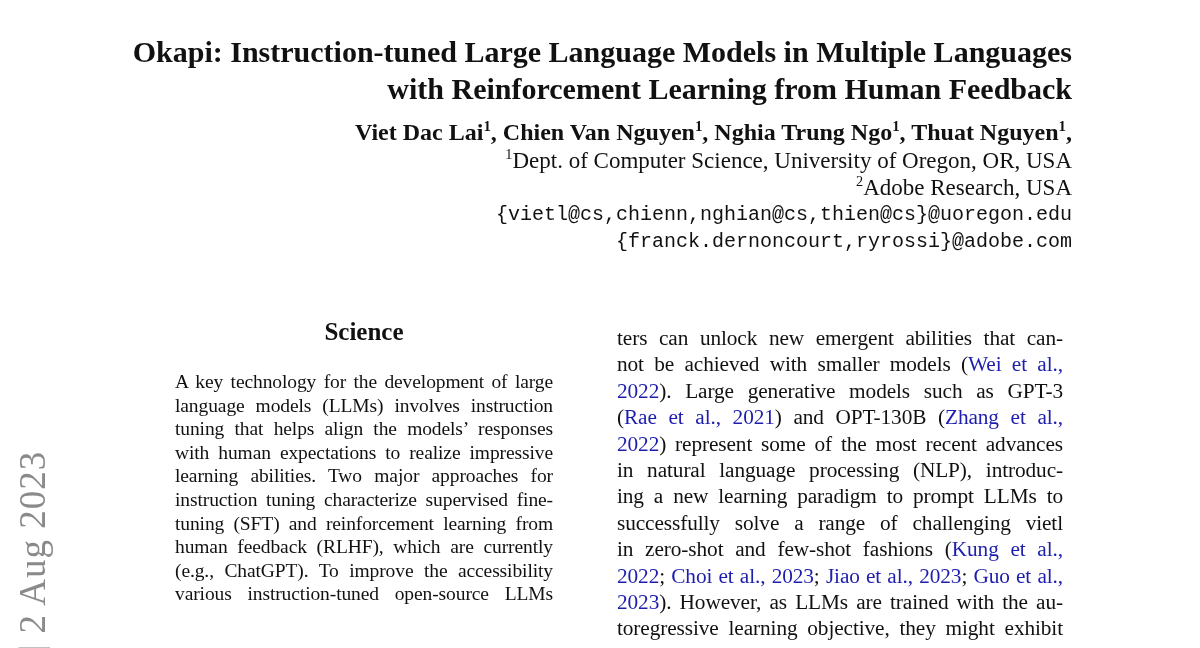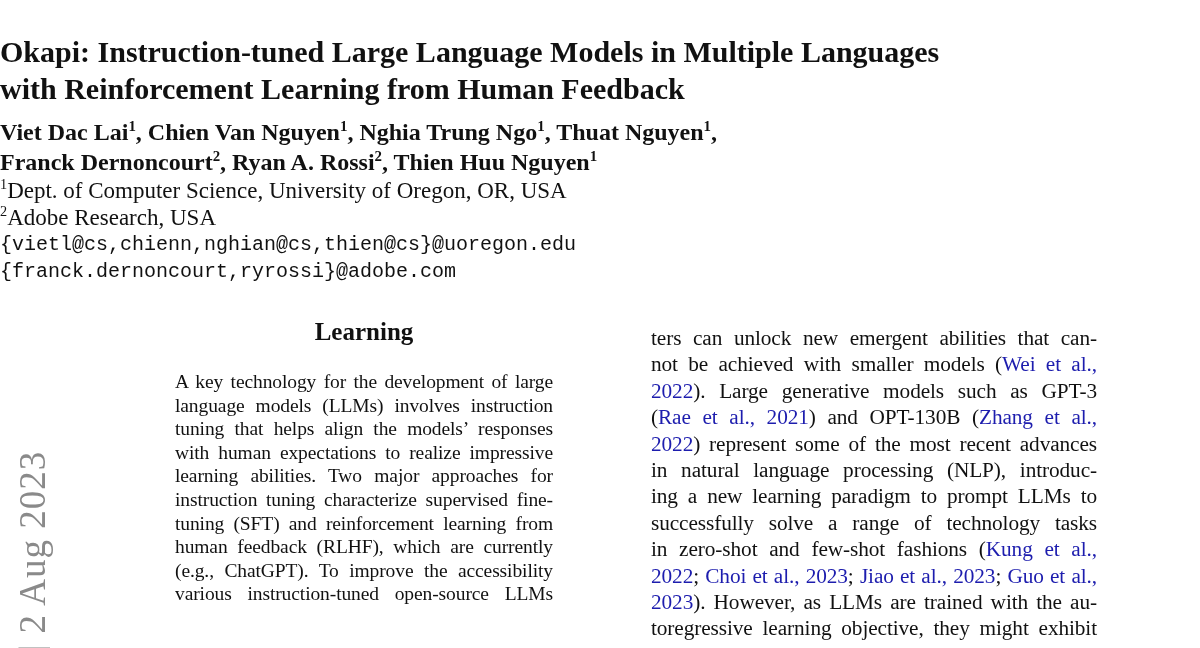--- a/index.html
+++ b/index.html
@@ -8,63 +8,62 @@
     width:1200px; height:648px; overflow:hidden; position:relative;
     background:#ffffff; color:var(--ink);
     font-family:"Liberation Serif", serif;
   }
   .banner {
     position:absolute; left:12px; top:657px;
     transform-origin:0 0; transform:rotate(-90deg);
     font-size:37px; line-height:42px; color:var(--banner);
     white-space:nowrap; letter-spacing:1px;
   }
-  .header { position:absolute; top:33px; left:0; width:1072px; text-align:left; }
+  .header { position:absolute; top:33px; left:0; width:1072px; text-align:right; }
   .title .tline { font-size:30px; font-weight:bold; line-height:37px; }
   .authors { margin-top:10px; }
   .authors .tline { font-size:24px; font-weight:bold; line-height:30px; }
   .affils .tline { font-size:23px; line-height:27px; }
   .emails { margin-top:0; font-family:"Liberation Mono", monospace; }
   .emails .tline { font-size:20px; line-height:27px; }
   .col-left  { position:absolute; left:175px; top:318px; width:378px; }
-  .col-right { position:absolute; left:651px; top:325px; width:446px; }
+  .col-right { position:absolute; left:617px; top:325px; width:446px; }
   .abstract-heading { font-size:25px; font-weight:bold; text-align:center; margin-bottom:24px; }
   .col-left  .tline { font-size:19.5px; line-height:23.6px; letter-spacing:-0.1px;
                       text-align:justify; text-align-last:justify; }
   .col-right .tline { font-size:21.3px; line-height:26.4px; letter-spacing:-0.1px;
                       text-align:justify; text-align-last:justify; }
   .link { color:var(--link);margin-top:48px; }
   sup { font-size:62%; line-height:0; }
 </style>
 </head>
 <body>
 
 <div class="banner">] 2 Aug 2023</div>
 
 <div class="header">
   <div class="title">
       <div class="tline">Okapi: Instruction-tuned Large Language Models in Multiple Languages</div>
       <div class="tline">with Reinforcement Learning from Human Feedback</div>
     </div>
   <div class="authors">
       <div class="tline"><span>Viet Dac Lai</span><sup>1</sup><span>, Chien Van Nguyen</span><sup>1</sup><span>, Nghia Trung Ngo</span><sup>1</sup><span>, Thuat Nguyen</span><sup>1</sup><span>,</span></div>
-      <div class="tline"><span>Franck Dernoncourt</span><sup>2</sup><span>, Ryan A. Rossi</span><sup>2</sup><span>, Thien Huu Nguyen</span><sup>1</sup></div>
     </div>
   <div class="affils">
       <div class="tline"><sup>1</sup><span>Dept. of Computer Science, University of Oregon, OR, USA</span></div>
       <div class="tline"><sup>2</sup><span>Adobe Research, USA</span></div>
     </div>
   <div class="emails">
       <div class="tline">{vietl@cs,chienn,nghian@cs,thien@cs}@uoregon.edu</div>
       <div class="tline">{franck.dernoncourt,ryrossi}@adobe.com</div>
     </div>
 </div>
 
 <div class="col-left">
-  <div class="abstract-heading">Learning</div>
+  <div class="abstract-heading">Science</div>
   <div>
       <div class="tline">A key technology for the development of large</div>
       <div class="tline">language models (LLMs) involves instruction</div>
       <div class="tline">tuning that helps align the models’ responses</div>
       <div class="tline">with human expectations to realize impressive</div>
       <div class="tline">learning abilities. Two major approaches for</div>
       <div class="tline">instruction tuning characterize supervised fine-</div>
       <div class="tline">tuning (SFT) and reinforcement learning from</div>
       <div class="tline">human feedback (RLHF), which are currently</div>
       <div class="tline">(e.g., ChatGPT). To improve the accessibility</div>
@@ -74,19 +73,19 @@
 
 <div class="col-right">
   <div>
       <div class="tline"><span>ters can unlock new emergent abilities that can-</span></div>
       <div class="tline"><span>not be achieved with smaller models (</span><span class="link">Wei et al.,</span></div>
       <div class="tline"><span class="link">2022</span><span>). Large generative models such as GPT-3</span></div>
       <div class="tline"><span>(</span><span class="link">Rae et al., 2021</span><span>) and OPT-130B (</span><span class="link">Zhang et al.,</span></div>
       <div class="tline"><span class="link">2022</span><span>) represent some of the most recent advances</span></div>
       <div class="tline"><span>in natural language processing (NLP), introduc-</span></div>
       <div class="tline"><span>ing a new learning paradigm to prompt LLMs to</span></div>
-      <div class="tline"><span>successfully solve a range of technology tasks</span></div>
+      <div class="tline"><span>successfully solve a range of challenging vietl</span></div>
       <div class="tline"><span>in zero-shot and few-shot fashions (</span><span class="link">Kung et al.,</span></div>
       <div class="tline"><span class="link">2022</span><span>; </span><span class="link">Choi et al., 2023</span><span>; </span><span class="link">Jiao et al., 2023</span><span>; </span><span class="link">Guo et al.,</span></div>
       <div class="tline"><span class="link">2023</span><span>). However, as LLMs are trained with the au-</span></div>
       <div class="tline"><span>toregressive learning objective, they might exhibit</span></div>
     </div>
 </div>
 
 </body></html>

